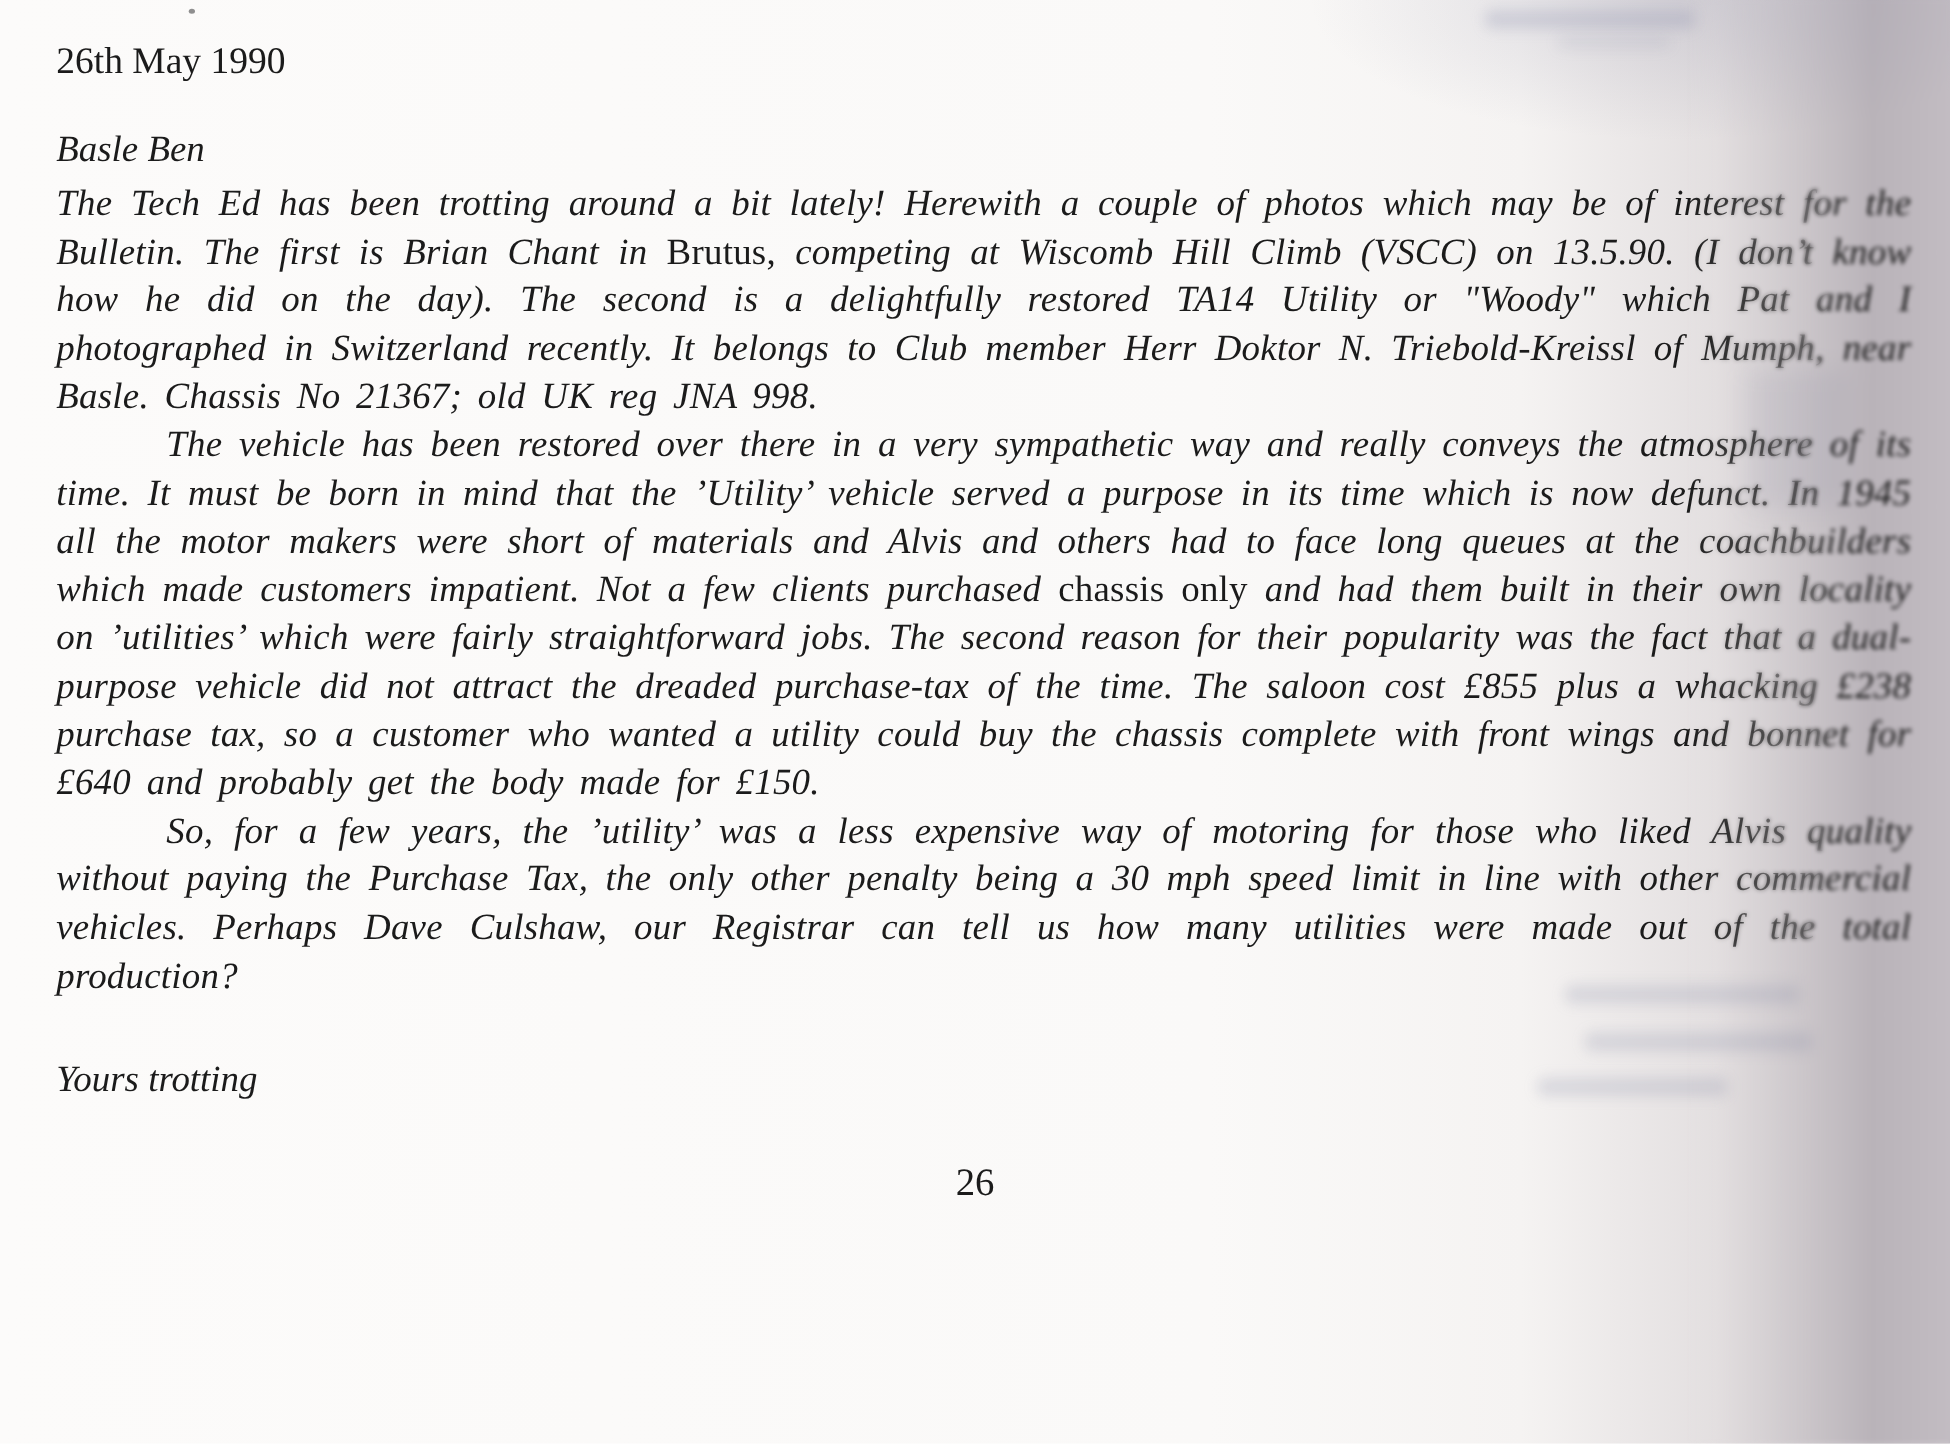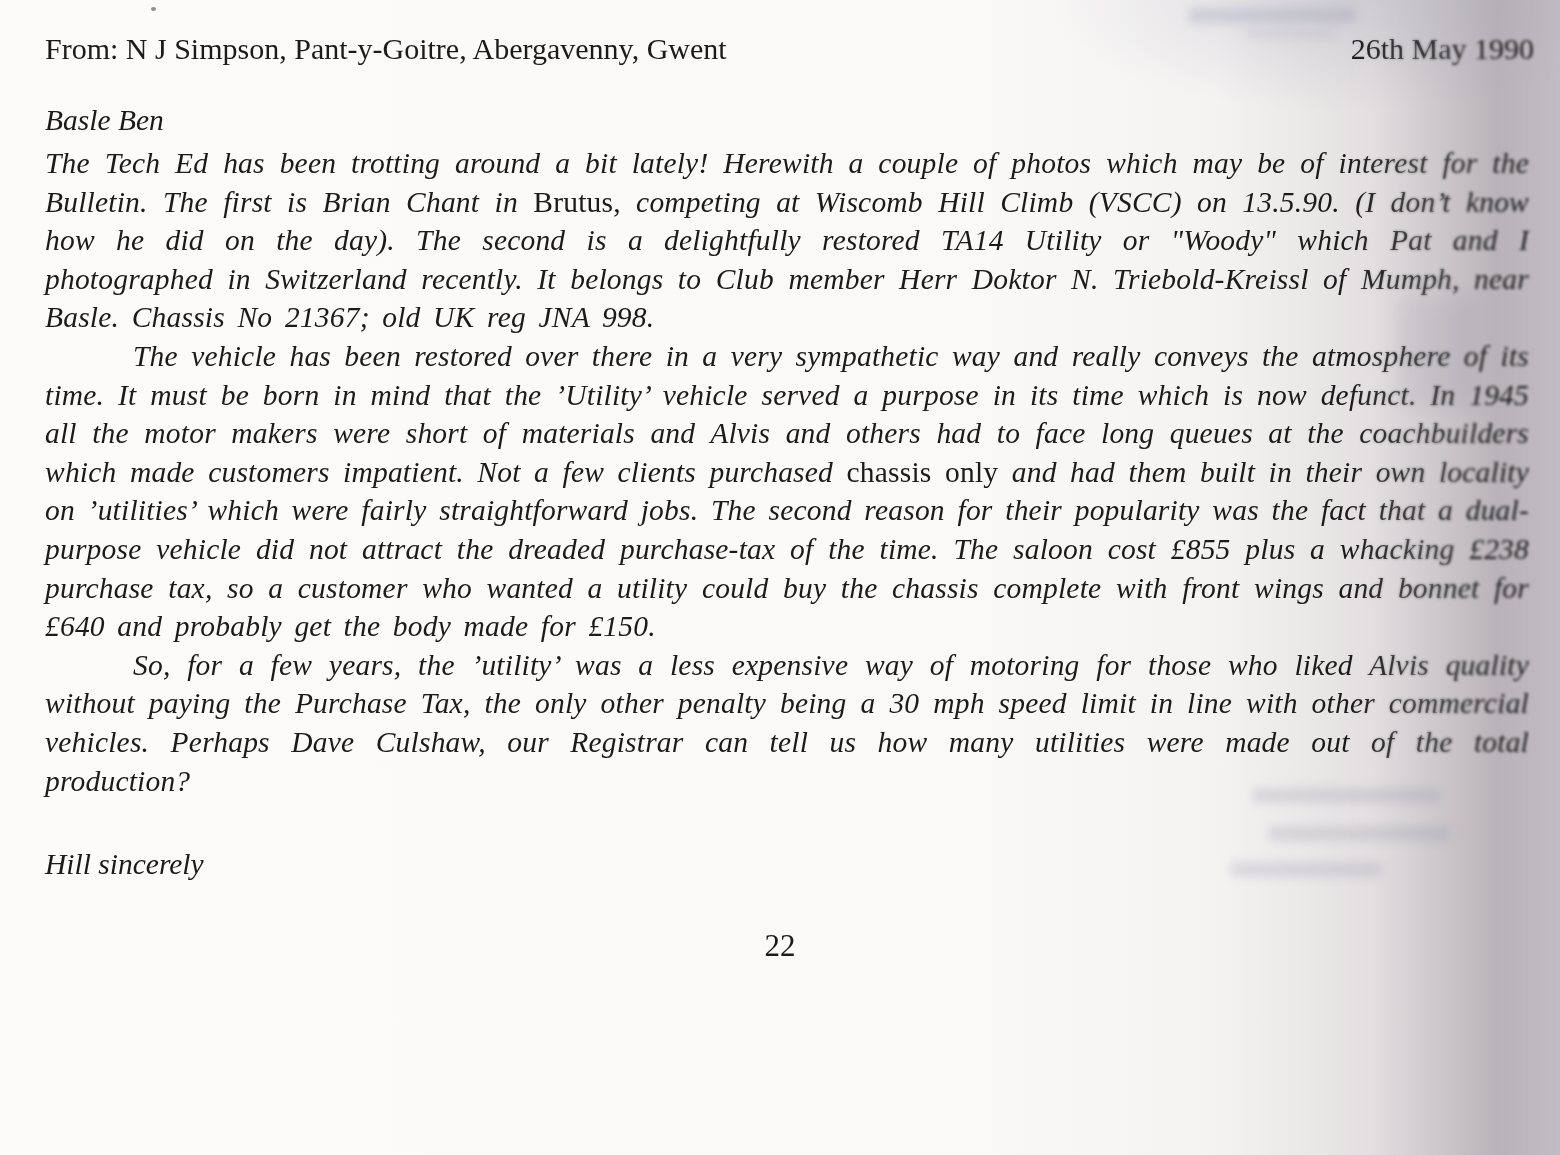--- a/index.html
+++ b/index.html
@@ -114,34 +114,33 @@
 <body>
 
 <div class="page">
 
   <div class="speck"></div>
   <div class="ghost ghost-a1"></div>
   <div class="ghost ghost-a2"></div>
   <div class="ghost ghost-c1"></div>
 
   <div class="header-row">
-    <span>From: N J Simpson, Pant-y-Goitre, Abergavenny, Gwent</span>
     <span>26th May 1990</span>
   </div>
 
   <div class="salutation">Basle Ben</div>
 
   <div class="letter-body">
       <p><span>The Tech Ed has been trotting around a bit lately! Herewith a couple of photos which may be of interest for the Bulletin. The first is Brian Chant in </span><span class="roman">Brutus,</span><span> competing at Wiscomb Hill Climb (VSCC) on 13.5.90. (I don’t know how he did on the day). The second is a delightfully restored TA14 Utility or "Woody" which Pat and I photographed in Switzerland recently. It belongs to Club member Herr Doktor N. Triebold-Kreissl of Mumph, near Basle. Chassis No 21367; old UK reg JNA 998.</span></p>
       <p class="indent"><span>The vehicle has been restored over there in a very sympathetic way and really conveys the atmosphere of its time. It must be born in mind that the ’Utility’ vehicle served a purpose in its time which is now defunct. In 1945 all the motor makers were short of materials and Alvis and others had to face long queues at the coachbuilders which made customers impatient. Not a few clients purchased </span><span class="roman">chassis only</span><span> and had them built in their own locality on ’utilities’ which were fairly straightforward jobs. The second reason for their popularity was the fact that a dual-purpose vehicle did not attract the dreaded purchase-tax of the time. The saloon cost £855 plus a whacking £238 purchase tax, so a customer who wanted a utility could buy the chassis complete with front wings and bonnet for £640 and probably get the body made for £150.</span></p>
       <p class="indent"><span>So, for a few years, the ’utility’ was a less expensive way of motoring for those who liked Alvis quality without paying the Purchase Tax, the only other penalty being a 30 mph speed limit in line with other commercial vehicles. Perhaps Dave Culshaw, our Registrar can tell us how many utilities were made out of the total production?</span></p>
     </div>
 
-  <div class="closing">Hill sincerely</div>
+  <div class="closing">Yours trotting</div>
 
   <div class="ghost ghost-b1"></div>
   <div class="ghost ghost-b2"></div>
   <div class="ghost ghost-b3"></div>
 
-  <div class="page-number">22</div>
+  <div class="page-number">26</div>
 
   <div class="edge-blur"></div>
 </div>
 
 </body></html>

